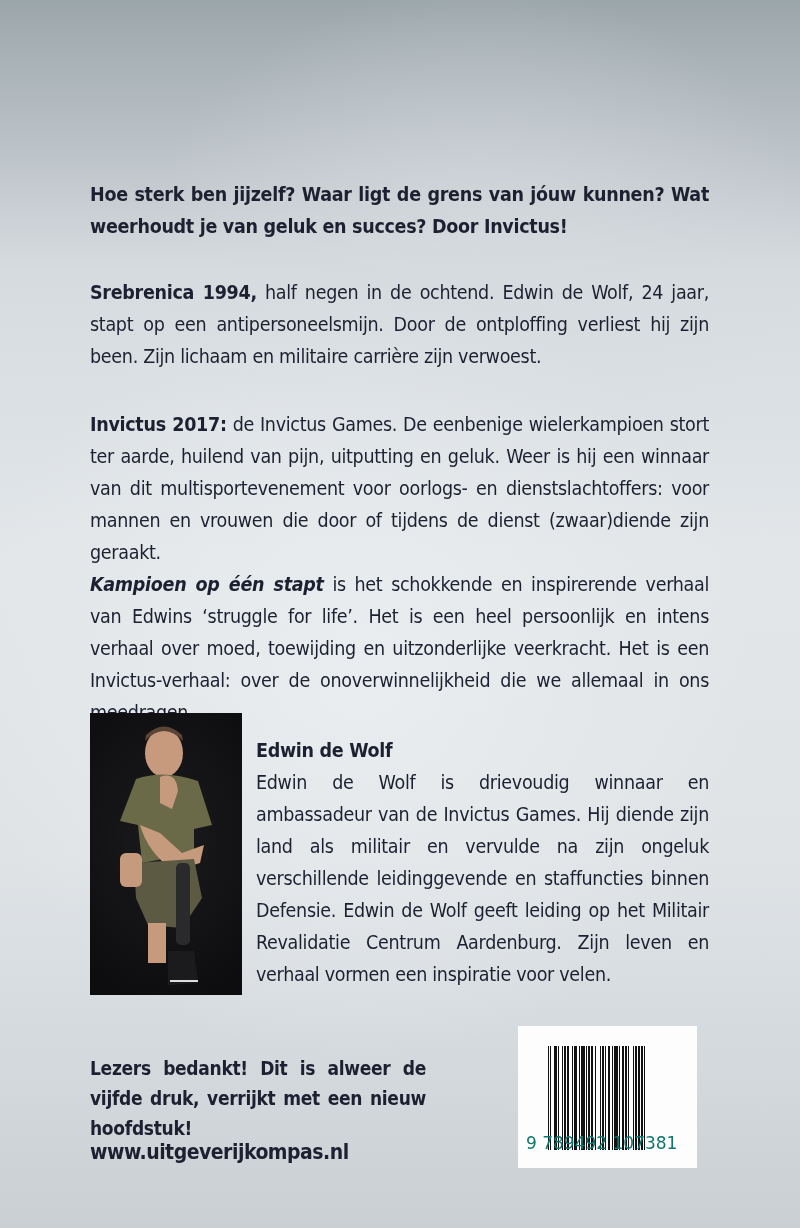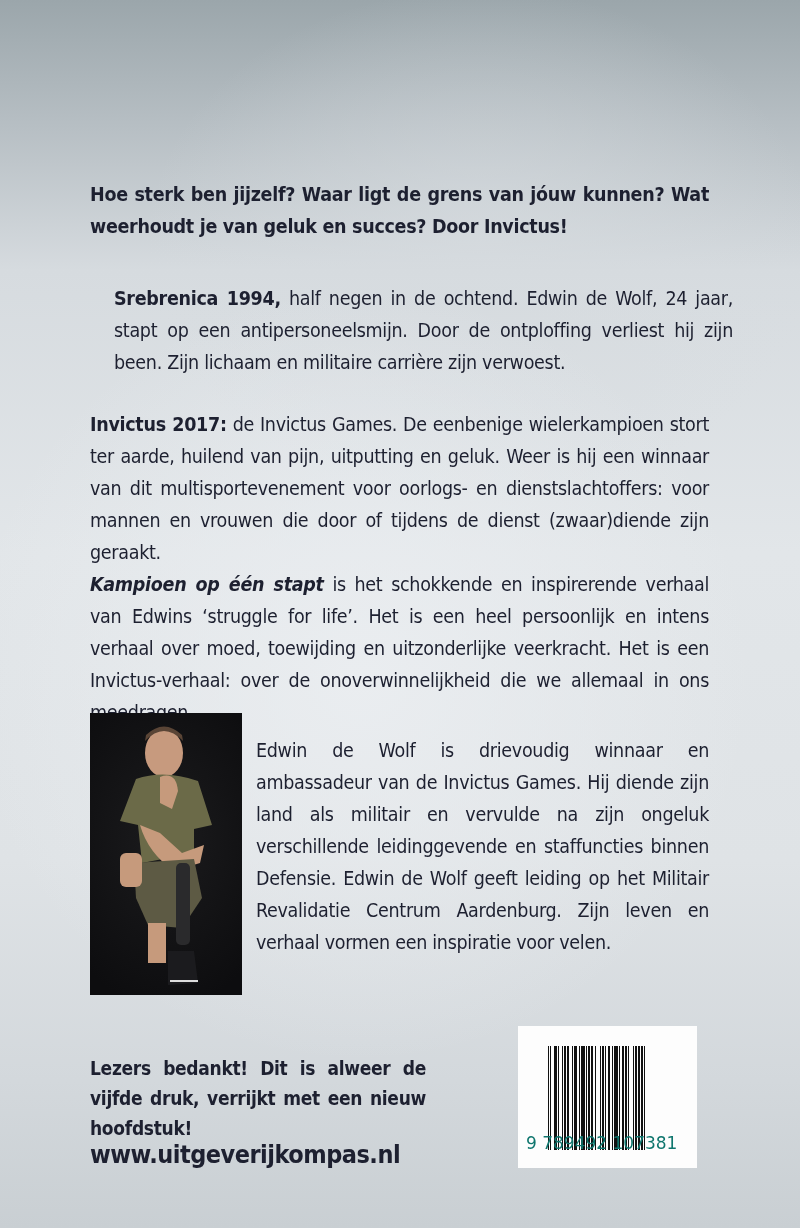--- a/index.html
+++ b/index.html
@@ -9,32 +9,32 @@
       radial-gradient(ellipse 70% 45% at 45% 55%, rgba(235,238,241,0.9) 0%, rgba(235,238,241,0) 70%),
       radial-gradient(ellipse 60% 30% at 60% 20%, rgba(214,219,223,0.7) 0%, rgba(214,219,223,0) 70%),
       linear-gradient(180deg, #9ba6ab 0%, #b6bec3 10%, #d6dbdf 22%, #e2e6e9 45%, #dfe3e6 70%, #d3d8dc 88%, #c9cfd3 100%);
     font-family: "DejaVu Sans Condensed", "Liberation Sans Narrow", "Liberation Sans", sans-serif;
     color: #1d2030;
   }
   .block { position: absolute; left: 90px; width: 619px; text-align: justify; font-size: 19.5px; line-height: 32px; letter-spacing: -0.3px; }
   .block .b { font-weight: bold; }
   .block .i { font-style: italic; font-weight: bold; }
   #intro { top: 179px; font-weight: bold; }
-  #p1 { top: 283px; margin-left: 24px; }
+  #p1 { top: 277px; }
   #p2 { top: 409px; }
   #p3 { top: 569px; }
   .photo {
     position: absolute; left: 90px; top: 713px; width: 152px; height: 282px;
     background: radial-gradient(ellipse 80% 60% at 50% 45%, #1b1b1d 0%, #0d0d0f 100%);
     overflow: hidden;
   }
   .bio { position: absolute; left: 256px; top: 735px; width: 453px; font-size: 19.5px; line-height: 32px; text-align: justify; letter-spacing: -0.3px; }
   .bio-title { font-weight: bold; display: block; }
   #thanks { position: absolute; left: 90px; top: 1053px; width: 336px; font-weight: bold; font-size: 19px; line-height: 30px; text-align: justify; letter-spacing: -0.3px; }
-  #url { position: absolute; left: 90px; top: 1140px; font-weight: bold; font-size: 25px; letter-spacing: -0.5px; }
+  #url { position: absolute; left: 90px; top: 1140px; font-weight: bold; font-size: 21px; letter-spacing: -0.5px; }
   .barcode-box {
     position: absolute; left: 518px; top: 1026px; width: 179px; height: 142px; background: #fdfdfd;
   }
   .isbn-text { position: absolute; top: 5px; left: 25px; font-family: "DejaVu Sans Mono", monospace; font-size: 11px; letter-spacing: 0.5px; color: #111; }
   .bars { position: absolute; left: 30px; top: 20px; width: 143px; height: 104px; display: flex; }
   .bars span { display: block; height: 100%; background: #111; }
   .digits { position: absolute; top: 107px; left: 8px; font-family: "DejaVu Sans", sans-serif; font-size: 17px; color: #0f766e; white-space: pre; }
 </style>
 </head>
 <body>
@@ -57,20 +57,21 @@
     <path d="M44 150 L104 146 L112 185 L92 215 L58 212 L46 185 Z" fill="#5d5a44"></path>
     <rect x="30" y="140" width="22" height="34" rx="6" fill="#c69a7c"></rect>
     <rect x="86" y="150" width="14" height="82" rx="5" fill="#2a2a2c"></rect>
     <rect x="58" y="210" width="18" height="40" fill="#c69a7c"></rect>
     <path d="M78 238 L104 238 L108 270 L78 272 Z" fill="#1b1b1e"></path>
     <path d="M80 268 L108 268" stroke="#ddd" stroke-width="2"></path>
   </svg>
 </div>
 
 <div class="bio">
+  <span class="bio-title">Edwin de Wolf</span>
   <span>Edwin de Wolf is drievoudig winnaar en ambassadeur van de Invictus Games. Hij diende zijn land als militair en vervulde na zijn ongeluk verschillende leidinggevende en staffuncties binnen Defensie. Edwin de Wolf geeft leiding op het Militair Revalidatie Centrum Aardenburg. Zijn leven en verhaal vormen een inspiratie voor velen.</span>
 </div>
 
 <div id="thanks">Lezers bedankt! Dit is alweer de vijfde druk, verrijkt met een nieuw hoofdstuk!</div>
 
 <div id="url">www.uitgeverijkompas.nl</div>
 
 <div class="barcode-box">
   <div class="bars" id="bars">
       <span style="width: 1.15px; background: rgb(17, 17, 17);"></span>

